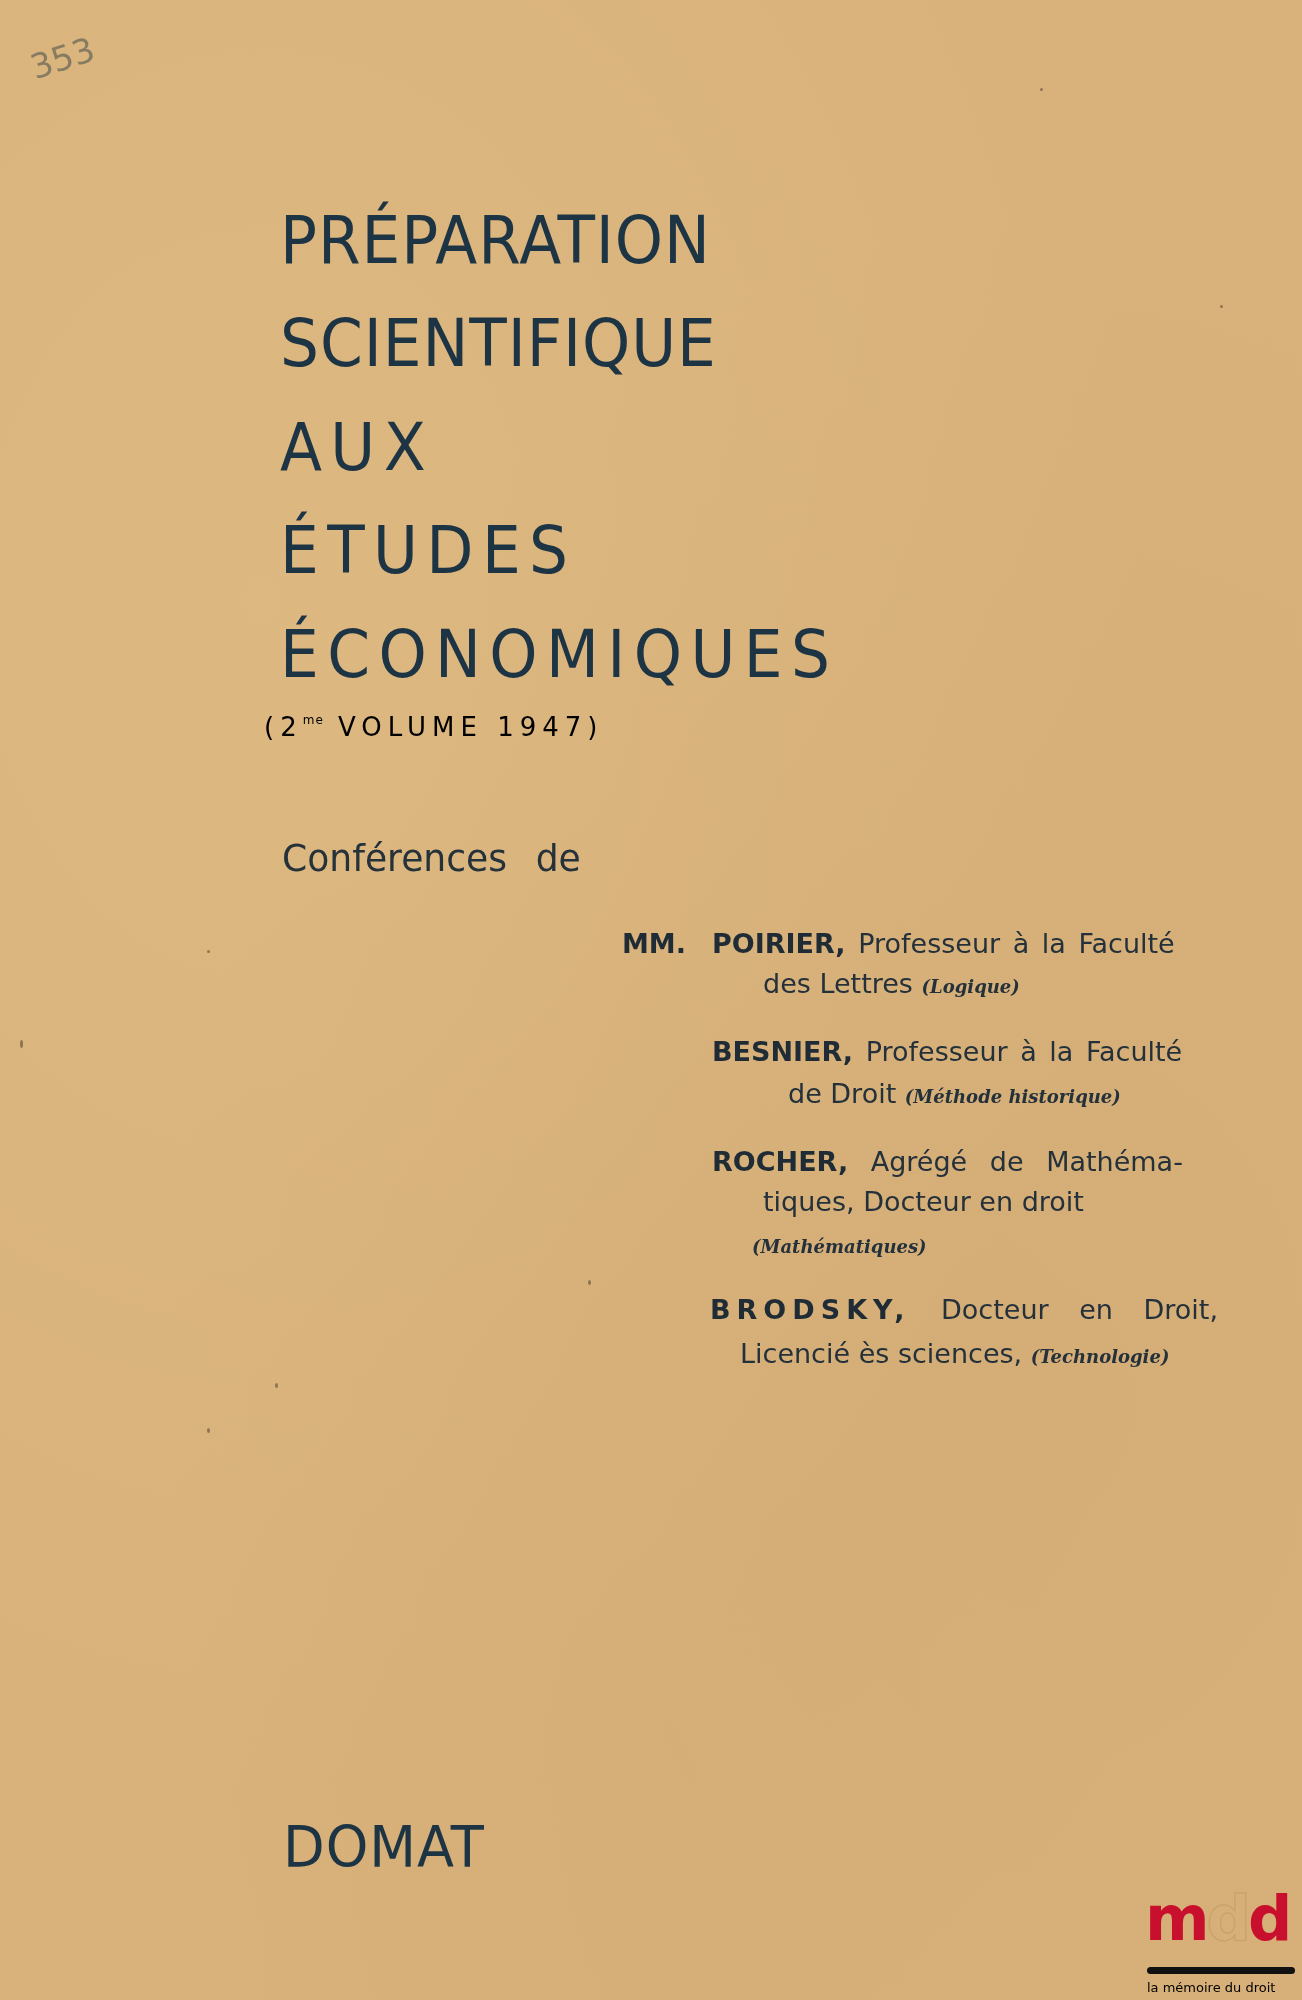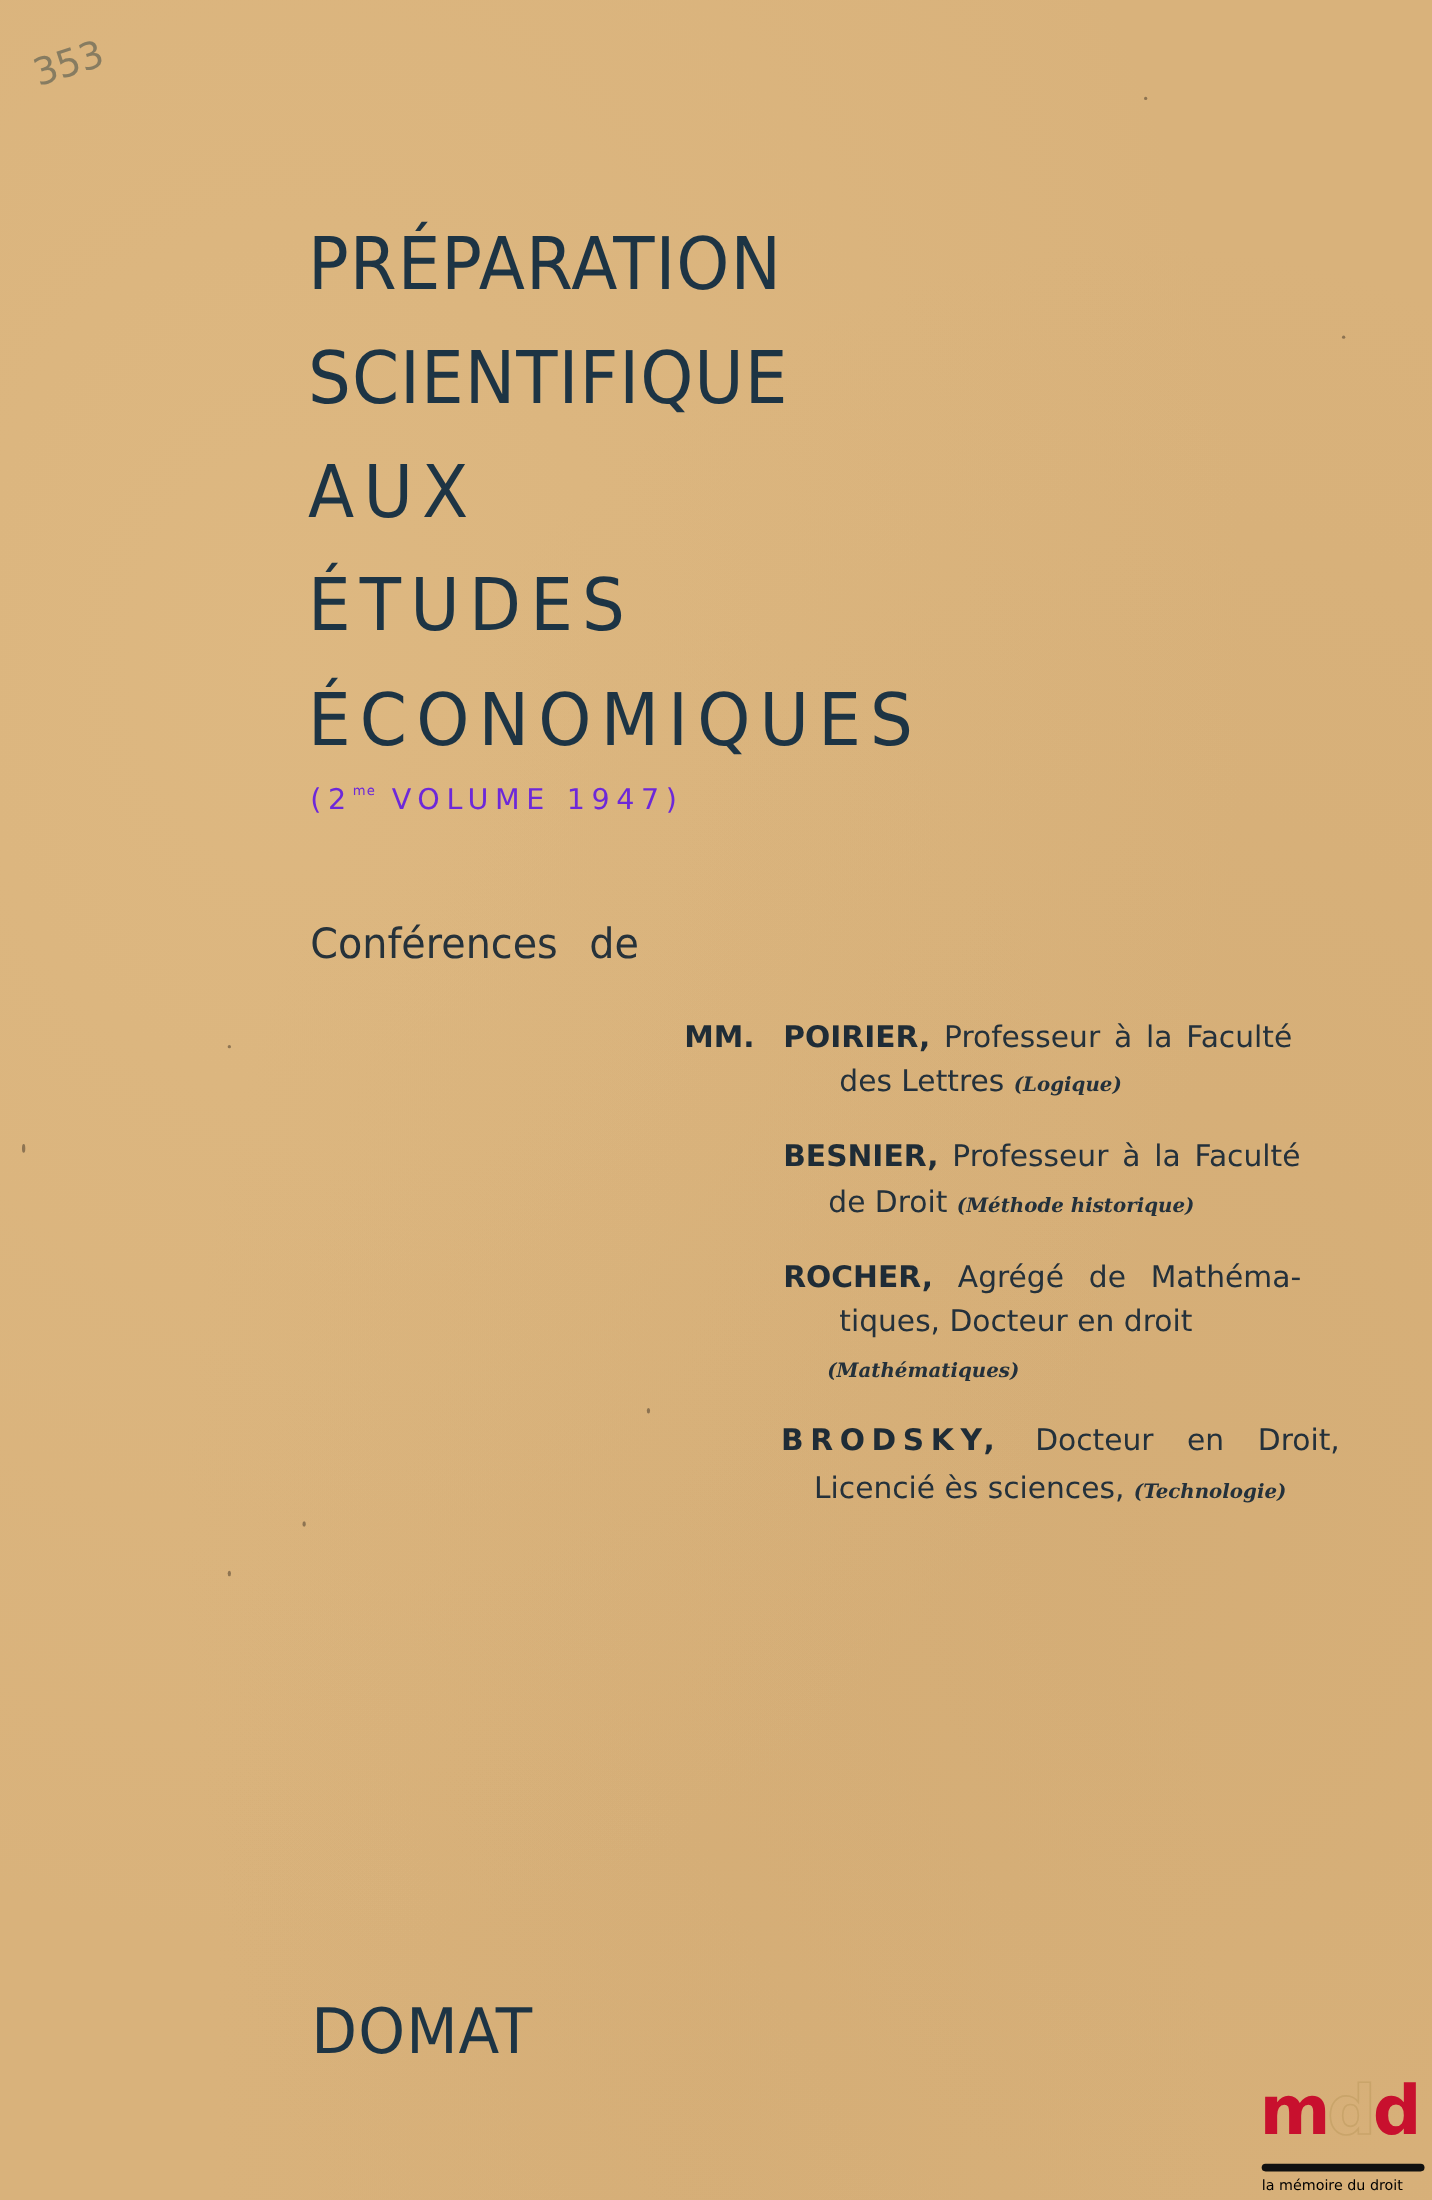--- a/index.html
+++ b/index.html
@@ -15,21 +15,21 @@
   }
   .abs { position: absolute; white-space: nowrap; }
   .title {
     left: 280px; font-size: 66px; font-weight: normal; letter-spacing: 1px;
     line-height: 1; color: #1d3444;
     font-family: "DejaVu Sans", sans-serif;
     transform: scaleX(0.93); transform-origin: left top;
   }
   .spaced { letter-spacing: 9px; }
   .volume {
-    left: 282px; top: 712px; font-size: 26px; letter-spacing: 6px; color: #6d28d9;
+    left: 264px; top: 712px; font-size: 26px; letter-spacing: 6px; color: #000000;
   }
   .volume sup { font-size: 12px; letter-spacing: 1px; vertical-align: 12px; }
   .confs {
     left: 282px; top: 836px; font-size: 38px; color: #26323a;
     word-spacing: 18px; font-family: "DejaVu Sans", sans-serif;
     transform: scaleX(0.95); transform-origin: left top;
   }
   .lect {
     font-size: 27px; color: #24313b; line-height: 1;
     font-family: "DejaVu Sans", sans-serif;
@@ -86,21 +86,21 @@
 <div class="abs lect" style="left:712px; top:930px; word-spacing:4px;">
   <b>POIRIER,</b><span> Professeur à la Faculté</span>
 </div>
 <div class="abs lect" style="left:763px; top:970px;">
   <span>des Lettres </span><span class="ital">(Logique)</span>
 </div>
 
 <div class="abs lect" style="left:712px; top:1038px; word-spacing:4px;">
   <b>BESNIER,</b><span> Professeur à la Faculté</span>
 </div>
-<div class="abs lect" style="left:753px; top:1080px;">
+<div class="abs lect" style="left:788px; top:1080px;">
   <span>de Droit </span><span class="ital">(Méthode historique)</span>
 </div>
 
 <div class="abs lect" style="left:712px; top:1148px; word-spacing:14px;">
   <b>ROCHER,</b><span> Agrégé de Mathéma-</span>
 </div>
 <div class="abs lect" style="left:763px; top:1188px;">
   <span>tiques, Docteur en droit</span>
 </div>
 <div class="abs lect" style="left:740px; top:1230px;margin-left:12px;">

